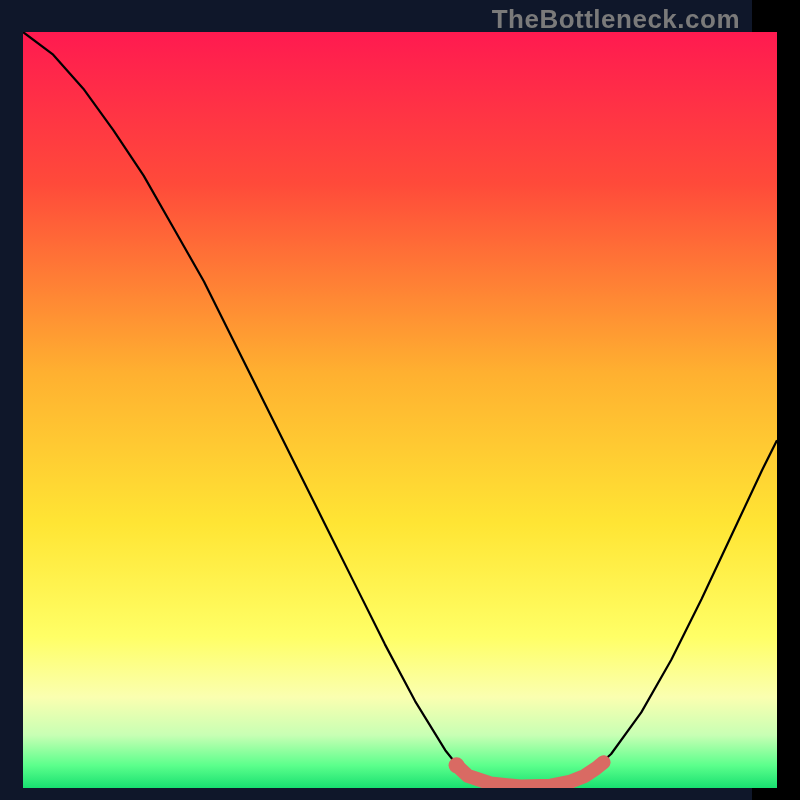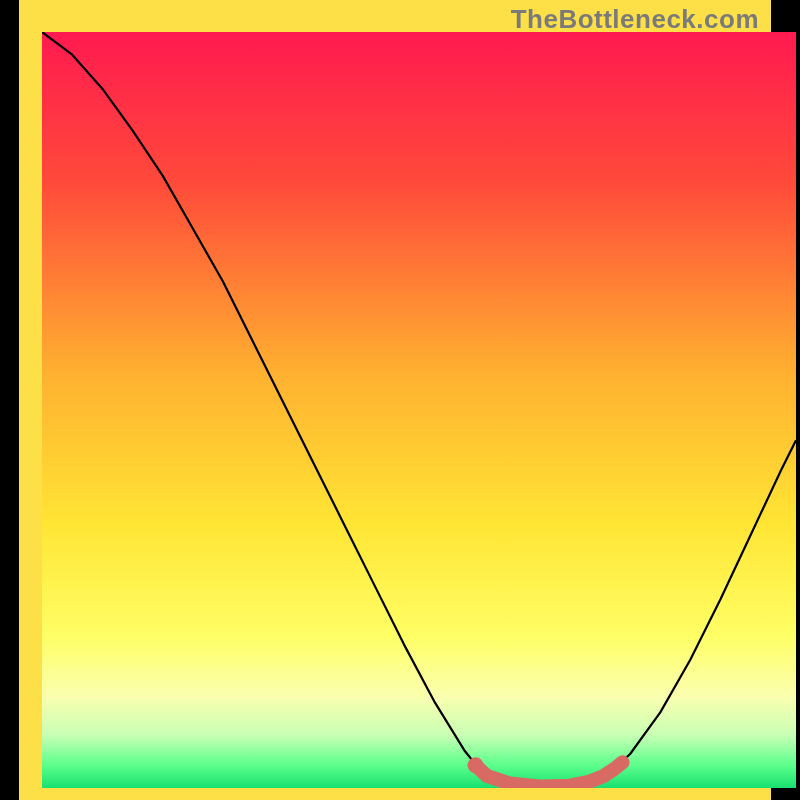--- a/index.html
+++ b/index.html
@@ -1,22 +1,21 @@
 <!DOCTYPE html>
 <html><head>
 <meta charset="utf-8">
 <style>
   * { margin: 0; padding: 0; box-sizing: border-box; }
   html, body { width: 800px; height: 800px; overflow: hidden; background: #000; }
   .frame {
     position: relative;
     width: 752px;
     height: 800px;
-    background: #fde047;
-    margin-left: 19px;
+    background: #0f172a;
   }
   .watermark {
     position: absolute;
     top: 4px;
     right: 12px;
     font-family: Arial, Helvetica, sans-serif;
     font-size: 26px;
     font-weight: 700;
     color: #7a7a7a;
     letter-spacing: 0.5px;

